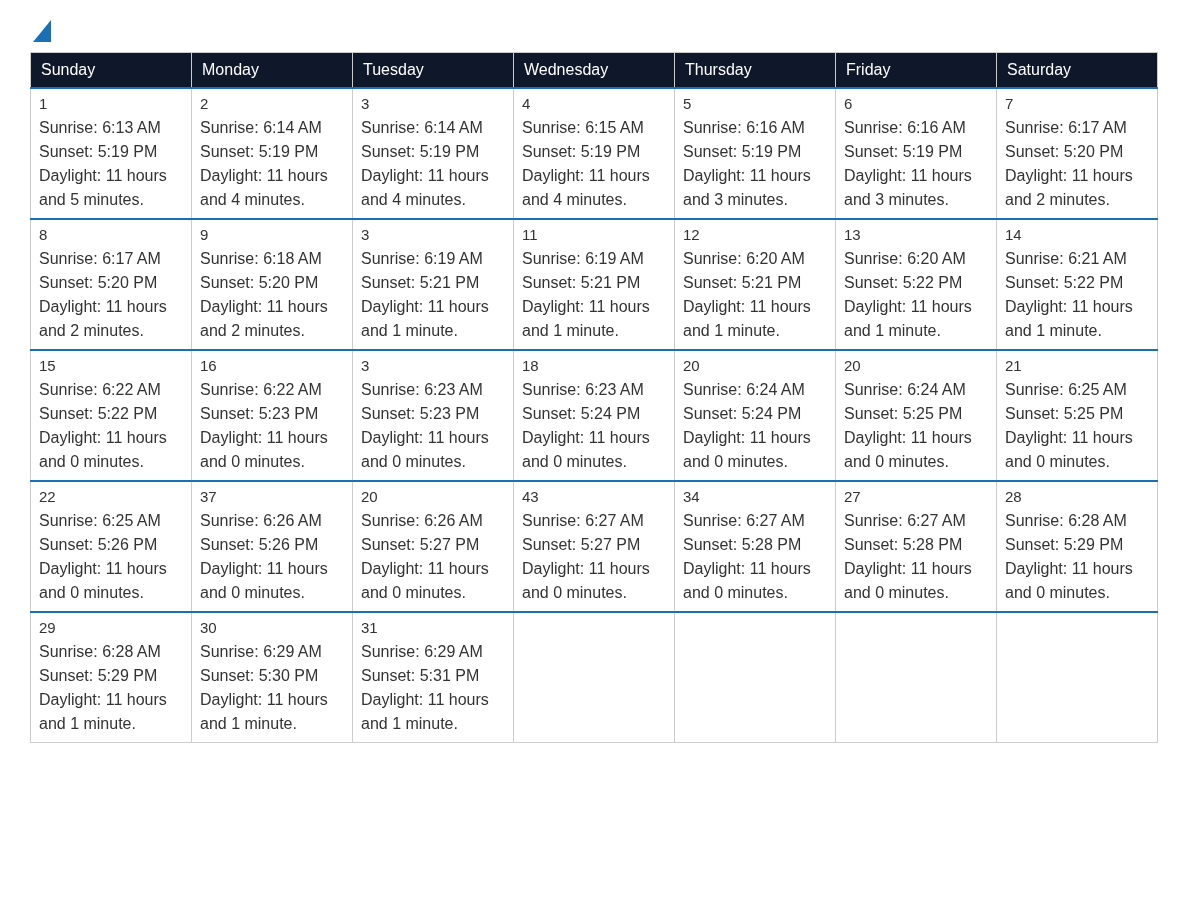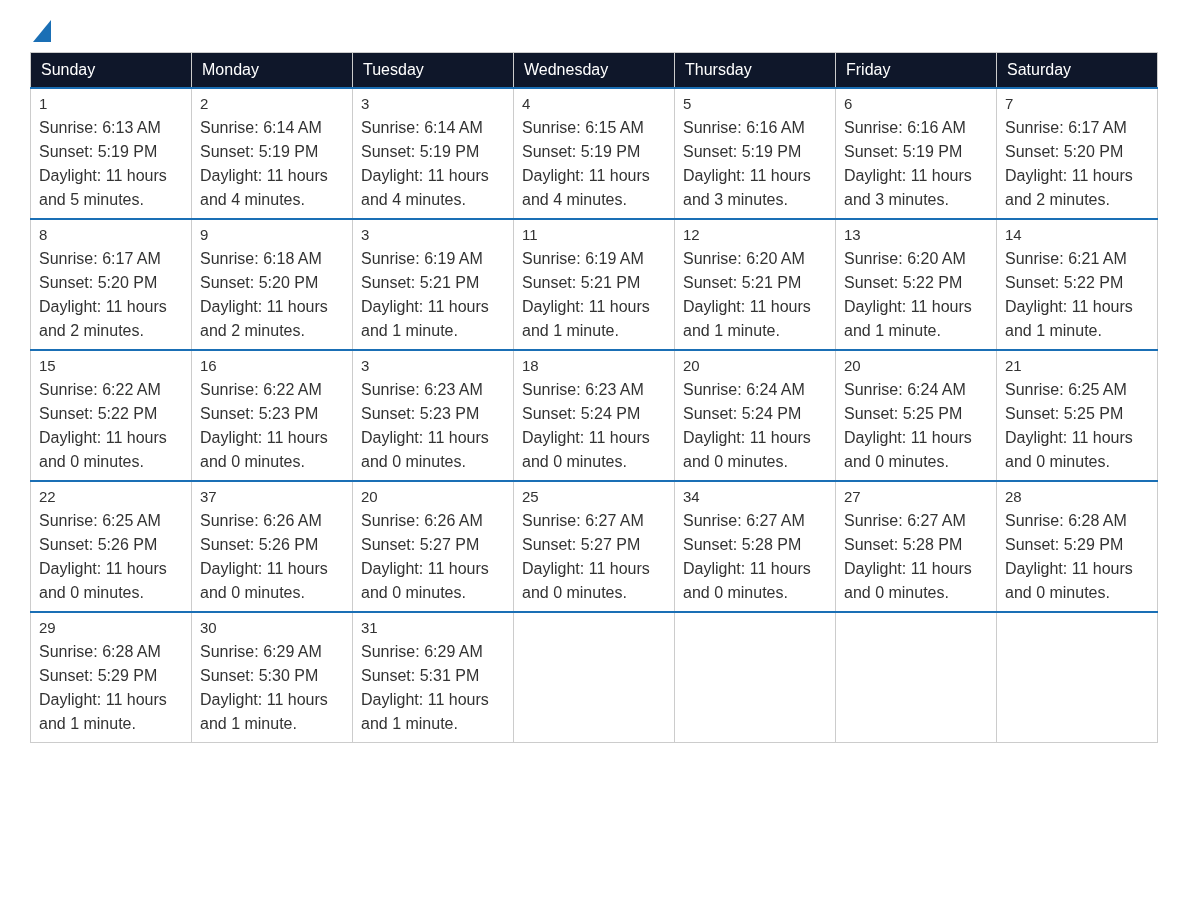--- a/index.html
+++ b/index.html
@@ -233,21 +233,21 @@
         </td>
         <td>
           <span class="day-number">37</span>
 <div class="day-info">Sunrise: 6:26 AM<br>Sunset: 5:26 PM<br>Daylight: 11 hours and 0 minutes.</div>
         </td>
         <td>
           <span class="day-number">20</span>
 <div class="day-info">Sunrise: 6:26 AM<br>Sunset: 5:27 PM<br>Daylight: 11 hours and 0 minutes.</div>
         </td>
         <td>
-          <span class="day-number">25</span>
+          <span class="day-number">43</span>
 <div class="day-info">Sunrise: 6:27 AM<br>Sunset: 5:27 PM<br>Daylight: 11 hours and 0 minutes.</div>
         </td>
         <td>
           <span class="day-number">34</span>
 <div class="day-info">Sunrise: 6:27 AM<br>Sunset: 5:28 PM<br>Daylight: 11 hours and 0 minutes.</div>
         </td>
         <td>
           <span class="day-number">27</span>
 <div class="day-info">Sunrise: 6:27 AM<br>Sunset: 5:28 PM<br>Daylight: 11 hours and 0 minutes.</div>
         </td>

